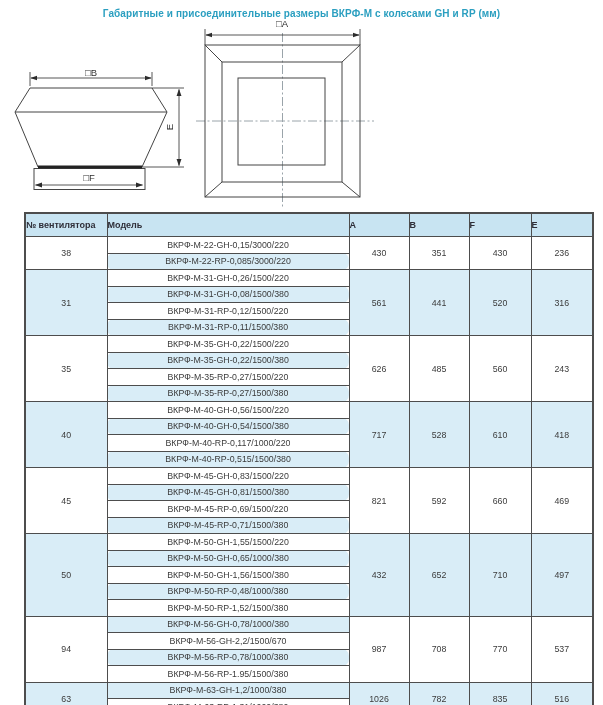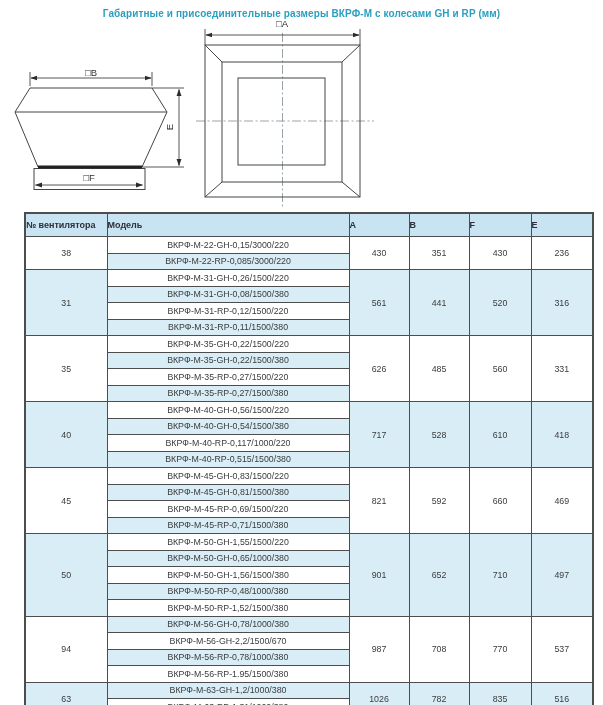--- a/index.html
+++ b/index.html
@@ -21,21 +21,21 @@
   .draw-top{left:188px;top:14px;}
   svg text{font-family:"Liberation Sans", sans-serif;font-size:9.5px;fill:#2c2c2c;}
   .size-table{position:absolute;left:24px;top:212px;border-collapse:collapse;
               table-layout:fixed;border:2px solid var(--border-dark);}
   .size-table th{height:22px;padding:0;font-size:9px;font-weight:bold;color:#2e2e38;
                  background:var(--header-bg);border:1px solid var(--border-dark);text-align:left;}
   .size-table td{height:15.5px;padding:0;font-size:8.8px;color:var(--ink);
                  border:1px solid var(--border-dark);text-align:center;
                  white-space:nowrap;overflow:hidden;}
   .size-table td.tint{background:var(--tint-bg);}
-  .size-table td.inner{border-top:1px solid var(--border-light);}
+  .size-table td.inner{border-top:1px solid var(--border-light);border-radius:7px;}
 </style>
 </head>
 <body>
 
 <div class="page">
 
   <div class="title">Габаритные и присоединительные размеры ВКРФ-М с колесами GH и RP (мм)</div>
 
   <svg class="drawing draw-side" width="190" height="148" viewBox="0 0 190 148">
     <defs>
@@ -137,21 +137,21 @@
         </tr>
         <tr>
           <td class="tint inner">ВКРФ-М-31-RP-0,11/1500/380</td>
         </tr>
         <tr>
           <td rowspan="4" class="">35</td>
           <td class="">ВКРФ-М-35-GH-0,22/1500/220</td>
           <td rowspan="4" class="">626</td>
           <td rowspan="4" class="">485</td>
           <td rowspan="4" class="">560</td>
-          <td rowspan="4" class="">331</td>
+          <td rowspan="4" class="">243</td>
         </tr>
         <tr>
           <td class="tint inner">ВКРФ-М-35-GH-0,22/1500/380</td>
         </tr>
         <tr>
           <td class="inner">ВКРФ-М-35-RP-0,27/1500/220</td>
         </tr>
         <tr>
           <td class="tint inner">ВКРФ-М-35-RP-0,27/1500/380</td>
         </tr>
@@ -185,21 +185,21 @@
         </tr>
         <tr>
           <td class="inner">ВКРФ-М-45-RP-0,69/1500/220</td>
         </tr>
         <tr>
           <td class="tint inner">ВКРФ-М-45-RP-0,71/1500/380</td>
         </tr>
         <tr>
           <td rowspan="5" class="tint">50</td>
           <td class="">ВКРФ-М-50-GH-1,55/1500/220</td>
-          <td rowspan="5" class="tint">901</td>
+          <td rowspan="5" class="tint">432</td>
           <td rowspan="5" class="tint">652</td>
           <td rowspan="5" class="tint">710</td>
           <td rowspan="5" class="tint">497</td>
         </tr>
         <tr>
           <td class="tint inner">ВКРФ-М-50-GH-0,65/1000/380</td>
         </tr>
         <tr>
           <td class="inner">ВКРФ-М-50-GH-1,56/1500/380</td>
         </tr>

